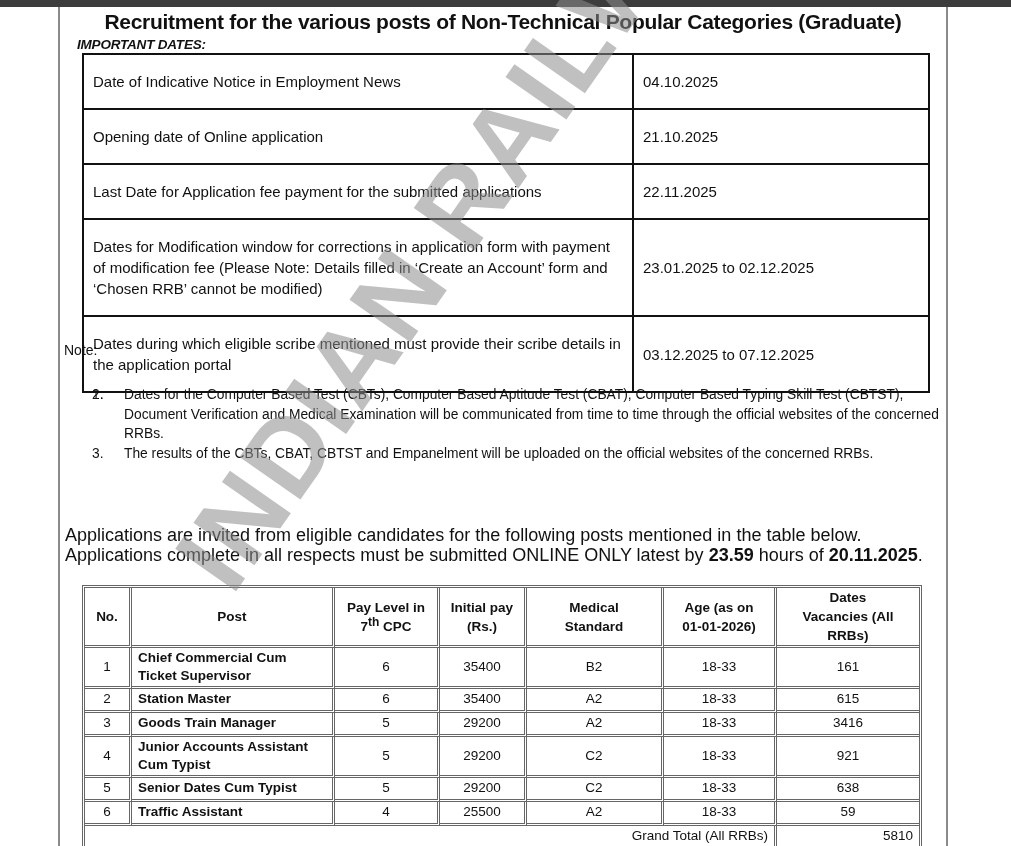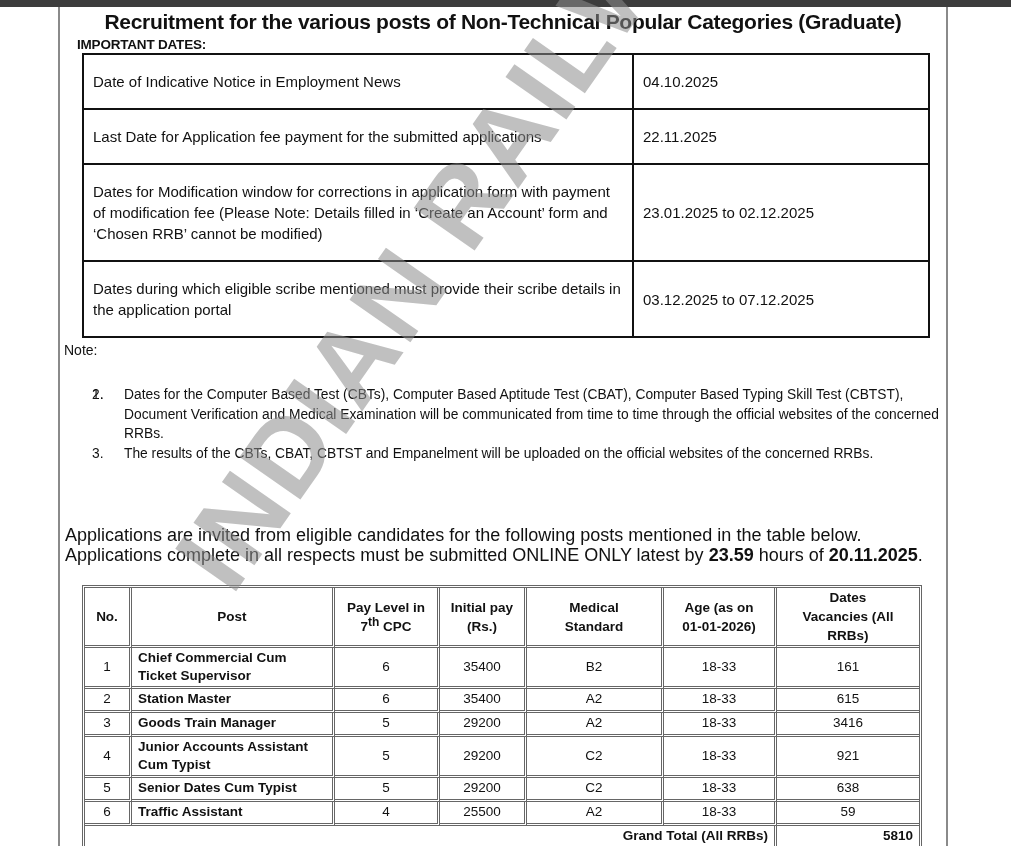--- a/index.html
+++ b/index.html
@@ -13,21 +13,21 @@
   .page {
     position: absolute; left: 58px; top: 7px; width: 886px; height: 839px;
     border-left: 2px solid #8a8a8a; border-right: 2px solid #8a8a8a;
     background: #fff;
   }
   .doc-title {
     position: absolute; left: 0; top: 3px; width: 886px; text-align: center;
     font-size: 21px; font-weight: bold; letter-spacing: -0.3px; color: #111;
   }
   .imp-label {
-    position: absolute; left: 17px; top: 30px; font-size: 13.5px; font-weight: bold; letter-spacing: -0.2px;
+    position: absolute; left: 17px; top: 30px; font-size: 13.5px; font-weight: bold; letter-spacing: -0.2px; font-style: italic;
   }
   table.dates {
     position: absolute; left: 22px; top: 46px; width: 848px;
     border-collapse: collapse; font-size: 15px;
   }
   table.dates td {
     border: 2px solid #111; padding: 16px 9px; vertical-align: middle; line-height: 21px;
   }
   table.dates td.lbl { width: 530px; }
   .note-heading { position: absolute; left: 4px; top: 335px; font-size: 14px; font-weight: normal; }
@@ -49,21 +49,21 @@
   }
   table.posts th, table.posts td {
     border-right: 3px double #666; border-bottom: 3px double #666;
     padding: 0 6px; text-align: center; vertical-align: middle;
   }
   table.posts th:last-child, table.posts td:last-child { border-right: none; }
   table.posts th { font-weight: bold; line-height: 19px; height: 42px; }
   table.posts td { line-height: 18.5px; height: 21px; }
   table.posts td.post { text-align: left; font-weight: bold; }
   table.posts tr.tall td { height: 38px; }
-  table.posts tr.total td { border-bottom: none; font-weight: bold; height: 20px; text-align: right; }
+  table.posts tr.total td { border-bottom: none; font-weight: normal; height: 20px; text-align: right; }
   table.posts td.total-label { text-align: right; border-right: 3px double #666; }
   sup { font-size: 12px; line-height: 0; }
   .watermark {
     position: absolute; left: 150px; top: 540px; width: 900px;
     font-size: 108px; font-weight: bold; letter-spacing: 2px;
     color: rgba(140,140,140,0.55);
     transform: rotate(-55deg); transform-origin: 0 0;
     pointer-events: none; white-space: nowrap;
     font-family: "Liberation Sans", sans-serif;
   }
@@ -76,20 +76,24 @@
 <div class="page">
 
   <div class="doc-title">Recruitment for the various posts of Non-Technical Popular Categories (Graduate)</div>
   <div class="imp-label">IMPORTANT  DATES:</div>
 
   <table class="dates">
     <tbody>
         <tr style="height:39px">
       <td class="lbl">Date of Indicative Notice in Employment News</td>
       <td>04.10.2025</td>
+    </tr>
+    <tr style="height:37px">
+      <td class="lbl">Opening date of Online application</td>
+      <td>21.10.2025</td>
     </tr>
     <tr style="height:29px">
       <td class="lbl">Last Date for Application fee payment for the submitted applications</td>
       <td>22.11.2025</td>
     </tr>
     <tr style="height:66px">
       <td class="lbl">Dates for Modification window for corrections in application form with payment of modification fee (Please Note: Details filled in ‘Create an Account’ form and ‘Chosen RRB’ cannot be modified)</td>
       <td>23.01.2025 to 02.12.2025</td>
     </tr>
     <tr style="height:48px">

